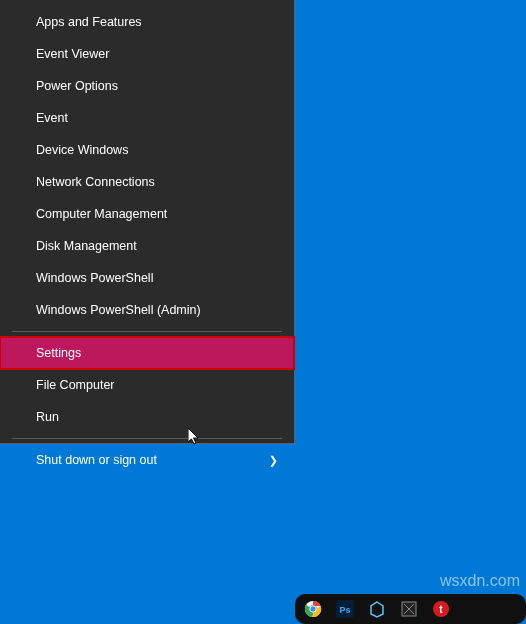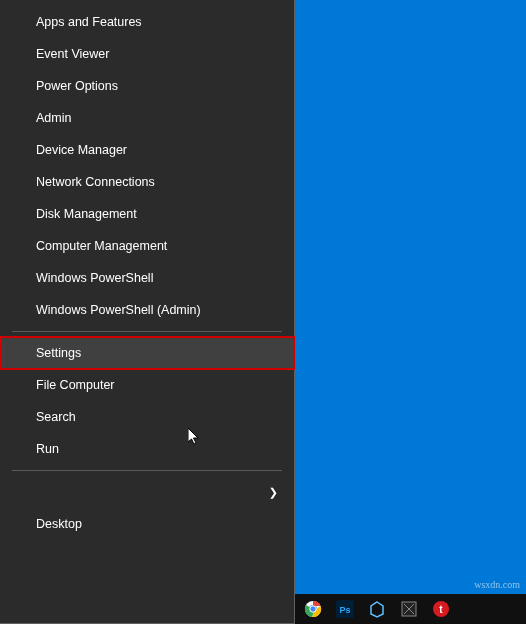--- a/index.html
+++ b/index.html
@@ -14,41 +14,41 @@
     .desktop {
       position: absolute;
       inset: 0;
       background: #0078d7;
     }
     .context-menu {
       position: absolute;
       left: 0;
       top: 0;
       width: 295px;
-      height: 624px;
+      height: 444px;
       background: #2b2b2b;
       border: 1px solid #606060;
       border-left: none;
       border-top: none;
       padding-top: 6px;
       padding-bottom: 4px;
     }
     .menu-item {
       height: 32px;
       display: flex;
       align-items: center;
       padding-left: 36px;
       padding-right: 14px;
       color: #ffffff;
       font-size: 12.5px;
       cursor: pointer;
       position: relative;
     }
     .highlighted {
-      background: #404040;
+      background: #be185d;
       outline: 2px solid #d00000;
       outline-offset: -1px;
     }
     .separator {
       height: 1px;
       background: #5a5a5a;
       margin: 5px 12px;
     }
     .submenu-arrow {
       position: absolute;
@@ -68,98 +68,94 @@
       position: absolute;
       bottom: 0;
       left: 295px;
       right: 0;
       height: 30px;
       background: #101010;
       display: flex;
       align-items: center;
       padding-left: 6px;
       gap: 8px;
+      border-radius: 10px;
     }
     .taskbar-icon {
       width: 24px;
       height: 24px;
       display: flex;
       align-items: center;
       justify-content: center;
       color: #fff;
     }
     .watermark {
       position: absolute;
       right: 6px;
       bottom: 34px;
-      font-size: 10px;
+      font-size: 16px;
       color: rgba(255,255,255,0.55);
-      font-family: Liberation Serif, serif;
+      font-family: Liberation Sans, sans-serif;
     }
   </style>
 </head>
 <body>
 
 <div class="desktop"></div>
 
 <div class="context-menu">
 
   <div class="menu-item">
     <span>Apps and Features</span>
   </div>
   <div class="menu-item">
     <span>Event Viewer</span>
   </div>
   <div class="menu-item">
     <span>Power Options</span>
   </div>
   <div class="menu-item">
-    <span>Admin</span>
-  </div>
-  <div class="menu-item">
-    <span>Device Manager</span>
+    <span>Event</span>
+  </div>
+  <div class="menu-item">
+    <span>Device Windows</span>
   </div>
   <div class="menu-item">
     <span>Network Connections</span>
   </div>
   <div class="menu-item">
+    <span>Computer Management</span>
+  </div>
+  <div class="menu-item">
     <span>Disk Management</span>
-  </div>
-  <div class="menu-item">
-    <span>Computer Management</span>
   </div>
   <div class="menu-item">
     <span>Windows PowerShell</span>
   </div>
   <div class="menu-item">
     <span>Windows PowerShell (Admin)</span>
   </div>
 
   <div class="separator"></div>
 
   <div class="menu-item highlighted">
     <span>Settings</span>
   </div>
   <div class="menu-item">
     <span>File Computer</span>
   </div>
   <div class="menu-item">
-    <span>Search</span>
-  </div>
-  <div class="menu-item">
     <span>Run</span>
   </div>
 
   <div class="separator"></div>
 
   <div class="menu-item">
+    <span>Shut down or sign out</span>
     <span class="submenu-arrow">❯</span>
-  </div>
-  <div class="menu-item">
-    <span>Desktop</span>
   </div>
 
 </div>
 
 <div class="cursor">
   <svg width="14" height="18" viewBox="0 0 14 18">
     <path d="M0,0 L0,14 L3.5,11 L6,16 L8,15 L5.5,10 L10,10 Z" fill="#ffffff" stroke="#000000" stroke-width="1"></path>
   </svg>
 </div>
 

